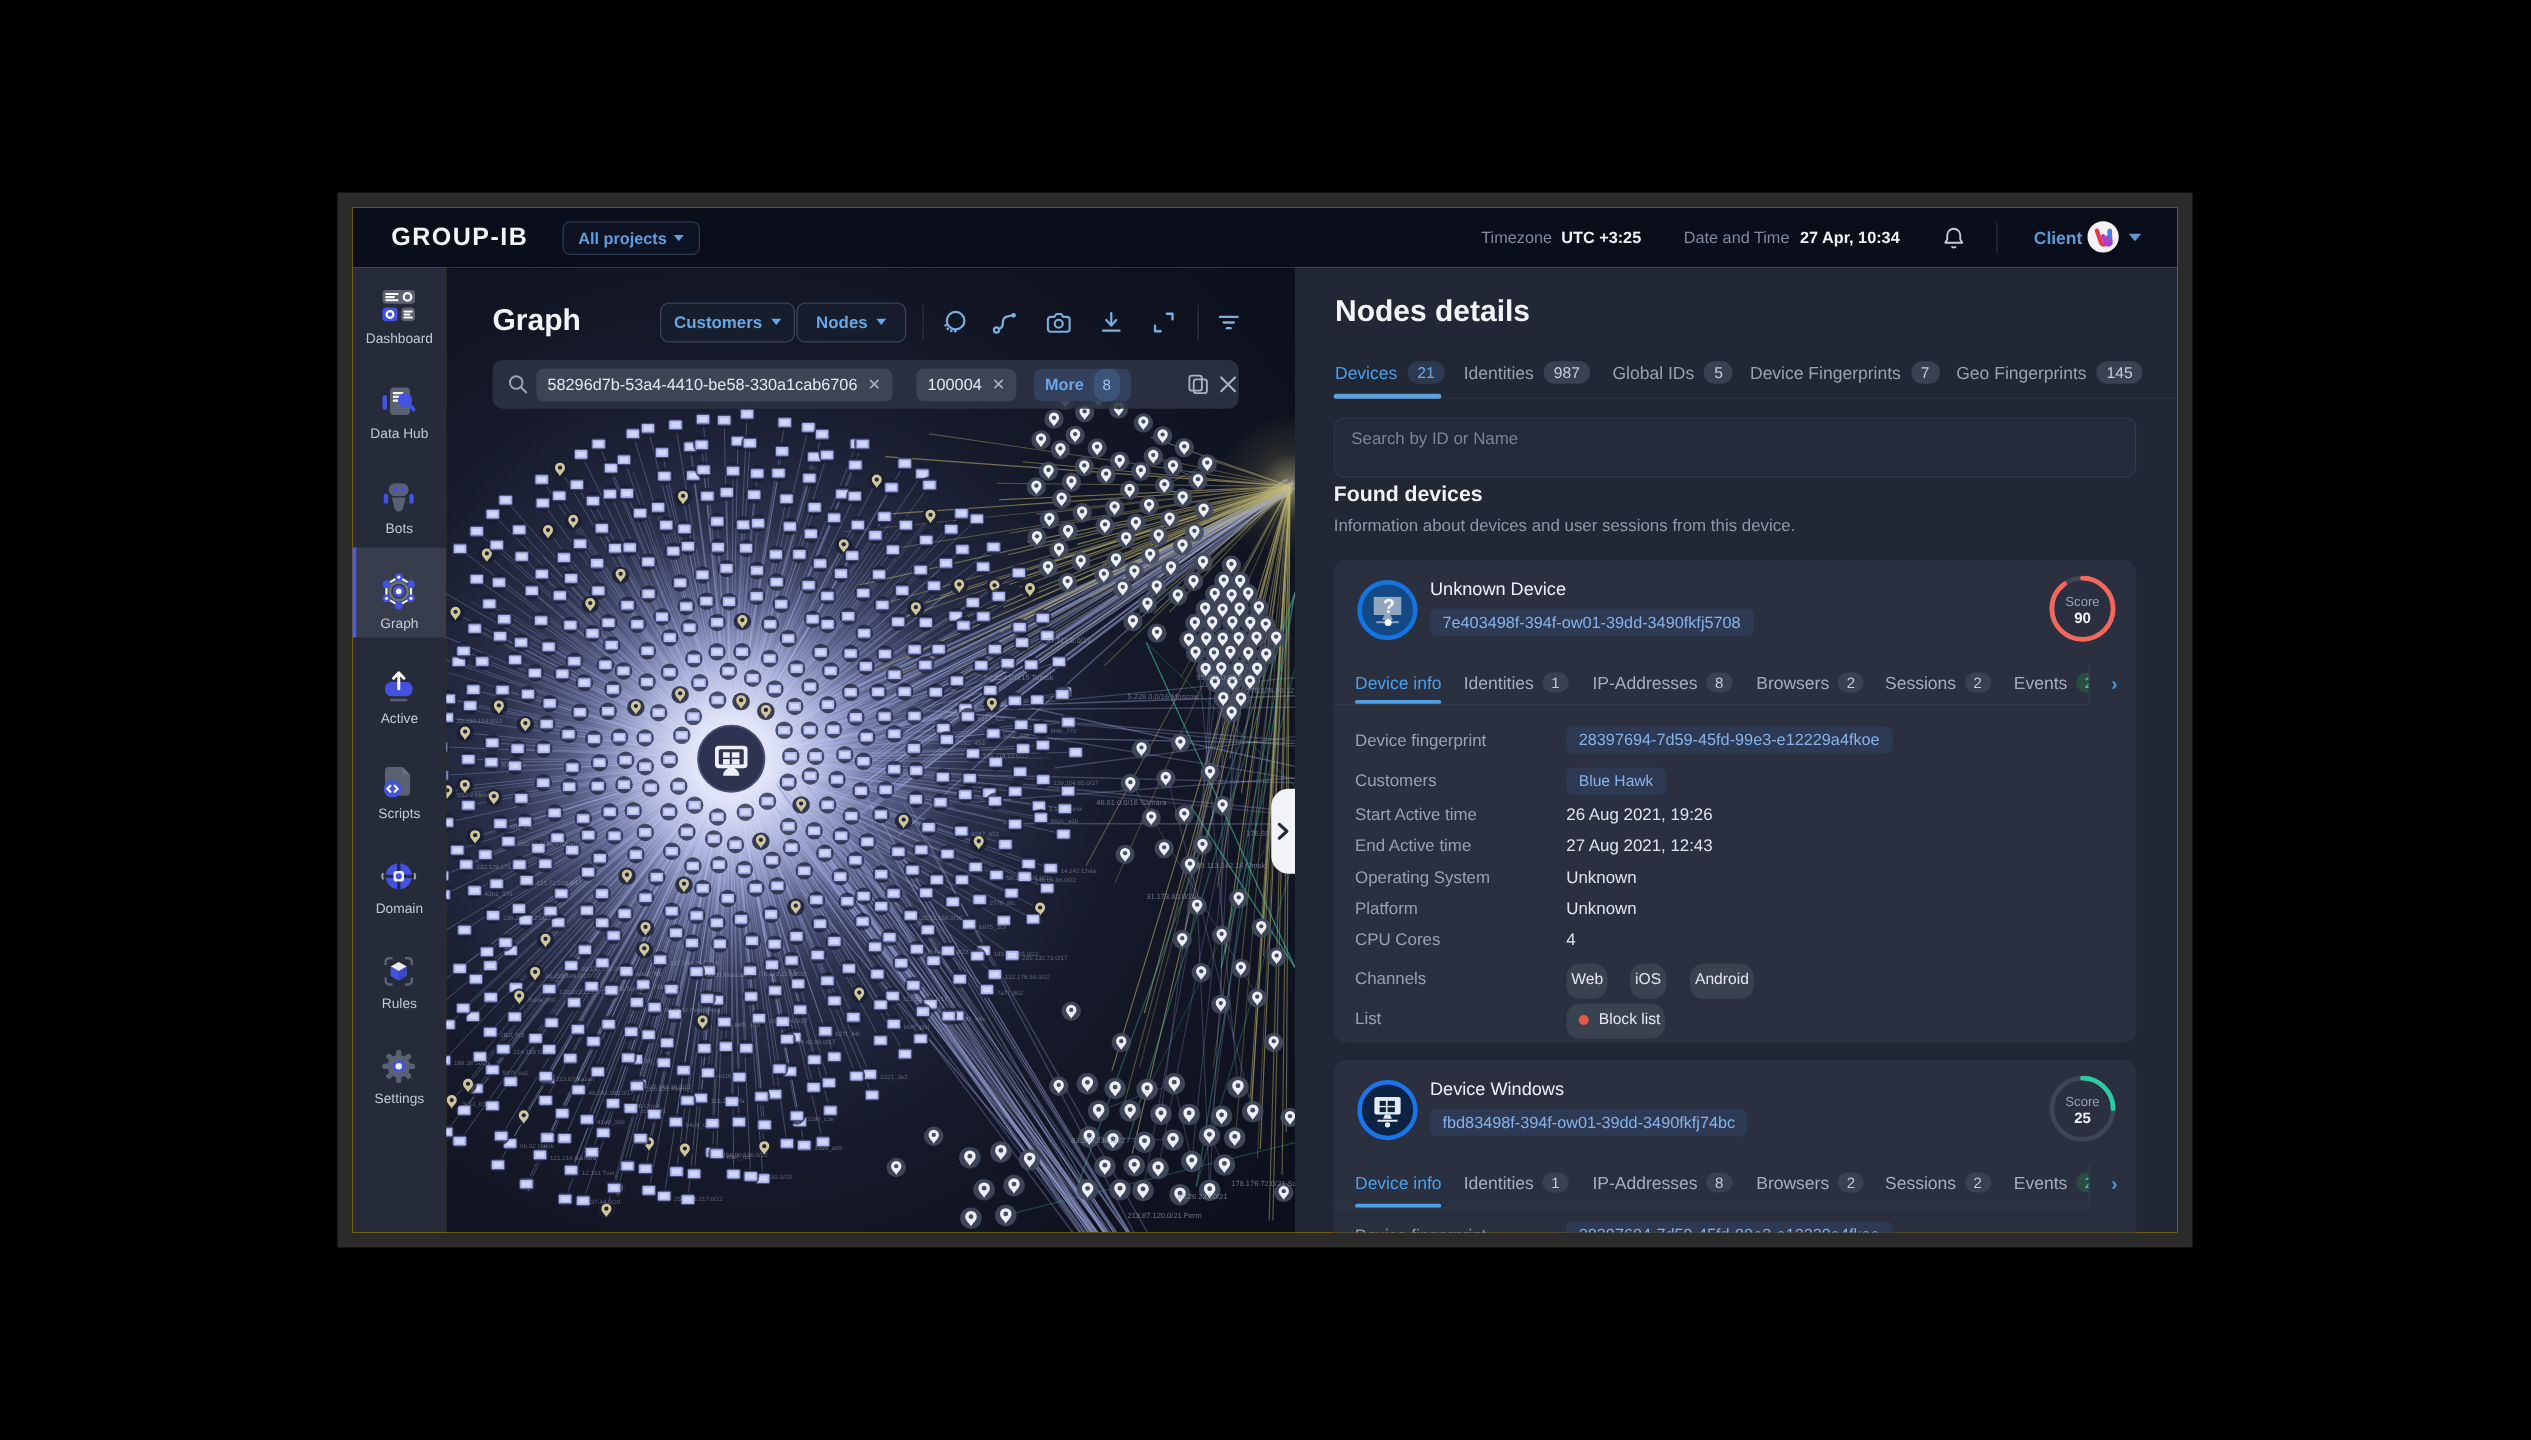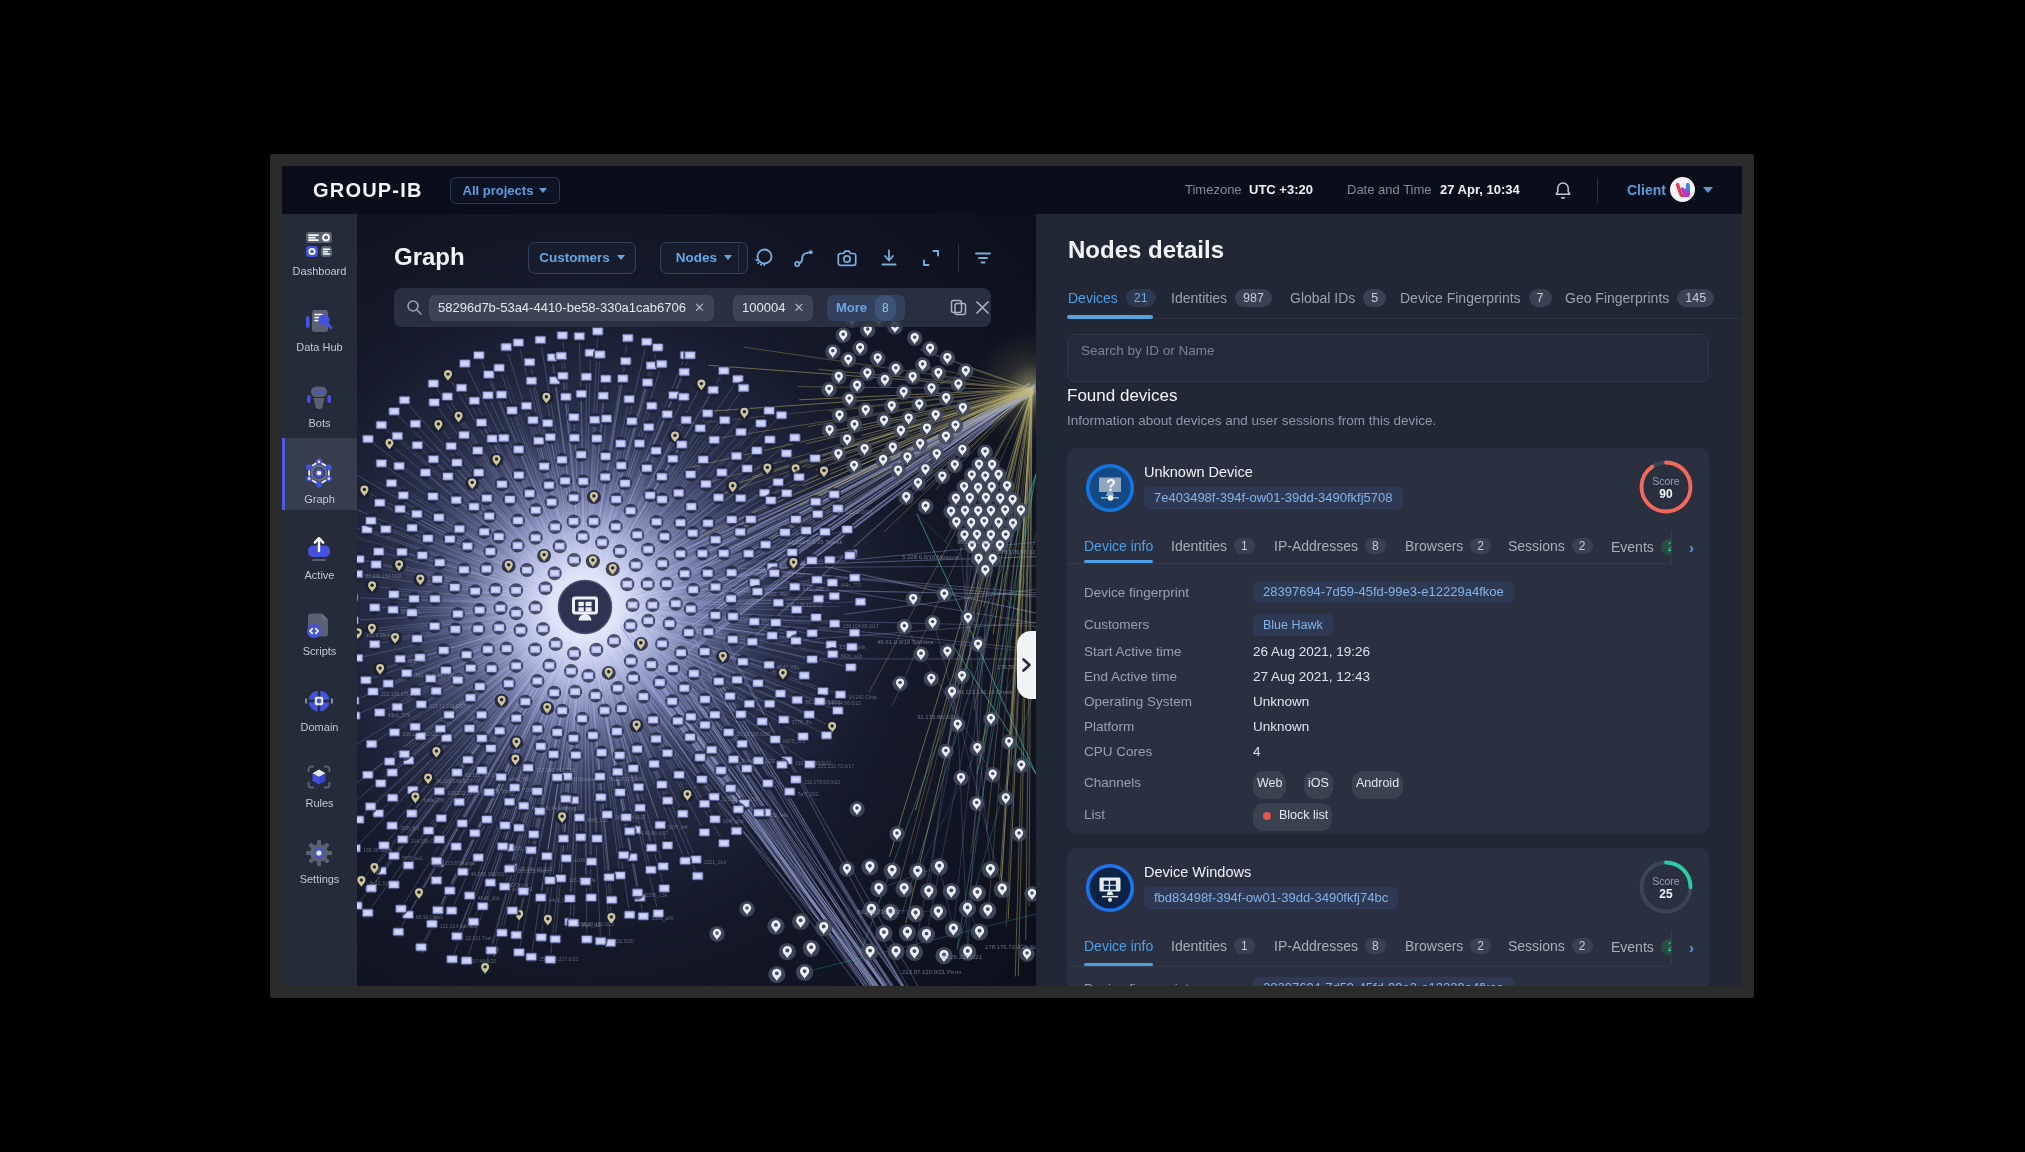--- a/index.html
+++ b/index.html
@@ -35,21 +35,21 @@
 .chipx{display:inline-block;margin-left:8px;color:#aab2c0;font-size:13px}
 
 #panel{position:absolute;left:754px;top:48px;width:706px;height:772px;background:#212735}
 #ndtitle{position:absolute;left:32px;top:22px;font-size:24px;font-weight:bold;color:#f2f4f8}
 .ptab{position:absolute;top:75px;font-size:14px;color:#9aa2af;white-space:nowrap}
 .ptab.act{color:#4d9fe8}
 .badge{display:inline-block;margin-left:8px;background:#3a4251;color:#c6ccd8;border-radius:11px;font-size:12.5px;padding:2px 8px;vertical-align:1px}.ptab.act .badge{background:#2d3950;color:#6fa9e2}
 #ptabline{position:absolute;left:31px;top:104px;width:675px;height:1px;background:#2b3240}
 #ptabul{position:absolute;left:31px;top:101px;width:86px;height:4px;background:#5ba1e0;border-radius:2px}
 #psearch{position:absolute;left:31px;top:120px;width:642px;height:48px;border-radius:8px;background:#232a39;border:1px solid #323a4a;color:#7b8496;font-size:13.5px;line-height:32px;padding-left:13px}
-#fdtitle{position:absolute;left:31px;top:172px;font-size:17px;font-weight:normal;color:#f2f4f8}
+#fdtitle{position:absolute;left:31px;top:172px;font-size:17px;font-weight:bold;color:#f2f4f8}
 #fddesc{position:absolute;left:31px;top:199px;font-size:13.5px;color:#8f97a8}
 .card{position:absolute;left:31px;width:642px;background:#2a3040;border-radius:10px}
 .cicon{position:absolute;left:18px;top:15px}
 .cname{position:absolute;left:77px;top:16px;font-size:14.5px;color:#eef1f6}
 .cchip{position:absolute;left:77px;top:39px;height:22px;border-radius:5px;background:#2e3a54;color:#85b2e8;font-size:13px;line-height:22px;padding:0 10px}
 .score{position:absolute;left:571px;top:11px;width:56px;height:56px}
 .ctab{position:absolute;font-size:14px;color:#a7aeba;white-space:nowrap}
 .ctab.act{color:#4d9fe8}
 .cbadge{display:inline-block;margin-left:7px;background:#3a4251;color:#c6ccd8;border-radius:9px;font-size:12px;padding:1px 7px;vertical-align:1px}
 .ctabul{position:absolute;left:17px;width:69px;height:3px;background:#4d9fe8;border-radius:2px}
@@ -61,21 +61,21 @@
 .cchev{position:absolute;left:622px;color:#4d9fe8;font-size:15px;font-weight:bold}
 </style></head>
 <body>
 <div id="frame">
     <div id="app">
 
 <div id="topbar">
   <div id="logo">GROUP-IB</div>
   <div id="allproj">All projects<span class="car"></span></div>
   <span class="tbitem tbgray" style="left:903px">Timezone</span>
-  <span class="tbitem tbwhite" style="left:967px">UTC +3:20</span>
+  <span class="tbitem tbwhite" style="left:967px">UTC +3:25</span>
   <span class="tbitem tbgray" style="left:1065px">Date and Time</span>
   <span class="tbitem tbwhite" style="left:1158px">27 Apr, 10:34</span>
   <svg style="position:absolute;left:1272px;top:15px" width="18" height="19" viewBox="0 0 18 19">
           <path d="M9 2 a5.2 5.2 0 0 1 5.2 5.2 v3.4 l1.6 2.6 H2.2 l1.6-2.6 V7.2 A5.2 5.2 0 0 1 9 2 Z" fill="none" stroke="#c3cbd8" stroke-width="1.5" stroke-linejoin="round"></path>
           <path d="M7.4 16 a1.7 1.7 0 0 0 3.2 0" fill="none" stroke="#c3cbd8" stroke-width="1.5"></path>
         </svg>
   <div id="tbdiv"></div>
   <div id="client">Client</div>
   <div id="avatar"></div>
   <svg style="position:absolute;left:1391px;top:14px" width="19" height="19" viewBox="0 0 19 19">
@@ -1380,21 +1380,21 @@
             <text x="520" y="430" font-size="6" fill="#8a92a8" fill-opacity="0.75">46.61.0.0/16 Samara</text>
             <text x="480" y="300" font-size="6" fill="#8a92a8" fill-opacity="0.75">37.111.0.0/17</text>
             <text x="430" y="330" font-size="6" fill="#8a92a8" fill-opacity="0.75">92.124.0.0/15 Tomsk</text>
             <text x="545" y="345" font-size="6" fill="#8a92a8" fill-opacity="0.75">5.228.0.0/16 Moscow</text>
             <text x="600" y="330" font-size="6" fill="#8a92a8" fill-opacity="0.75">95.220.0.0/15</text>
             <text x="640" y="340" font-size="6" fill="#8a92a8" fill-opacity="0.75">178.176.90.12 Kursk</text>
             <text x="500" y="700" font-size="6" fill="#8a92a8" fill-opacity="0.75">83.220.236.0/22</text>
           </svg></div>
   <div id="gtitle">Graph</div>
   <div class="gbtn" style="left:171px;width:108px;line-height:30px">Customers<span class="car"></span></div>
-  <div class="gbtn" style="left:303px;width:88px;line-height:30px">Nodes<span class="car"></span></div>
+  <div class="gbtn" style="left:280px;width:88px;line-height:30px">Nodes<span class="car"></span></div>
   <div class="gdiv" style="left:381px"></div>
   <svg class="gico" style="left:395px" width="22" height="22" viewBox="0 0 22 22">
           <circle cx="12.5" cy="9.5" r="7" fill="none" stroke="#79aede" stroke-width="1.8"></circle>
           <g fill="#79aede">
             <circle cx="4.6" cy="13.2" r="1.1"></circle>
             <circle cx="6.2" cy="16" r="1.1"></circle>
             <circle cx="9" cy="17.6" r="1.1"></circle>
             <circle cx="12.2" cy="17.9" r="1.1"></circle>
           </g>
         </svg>

